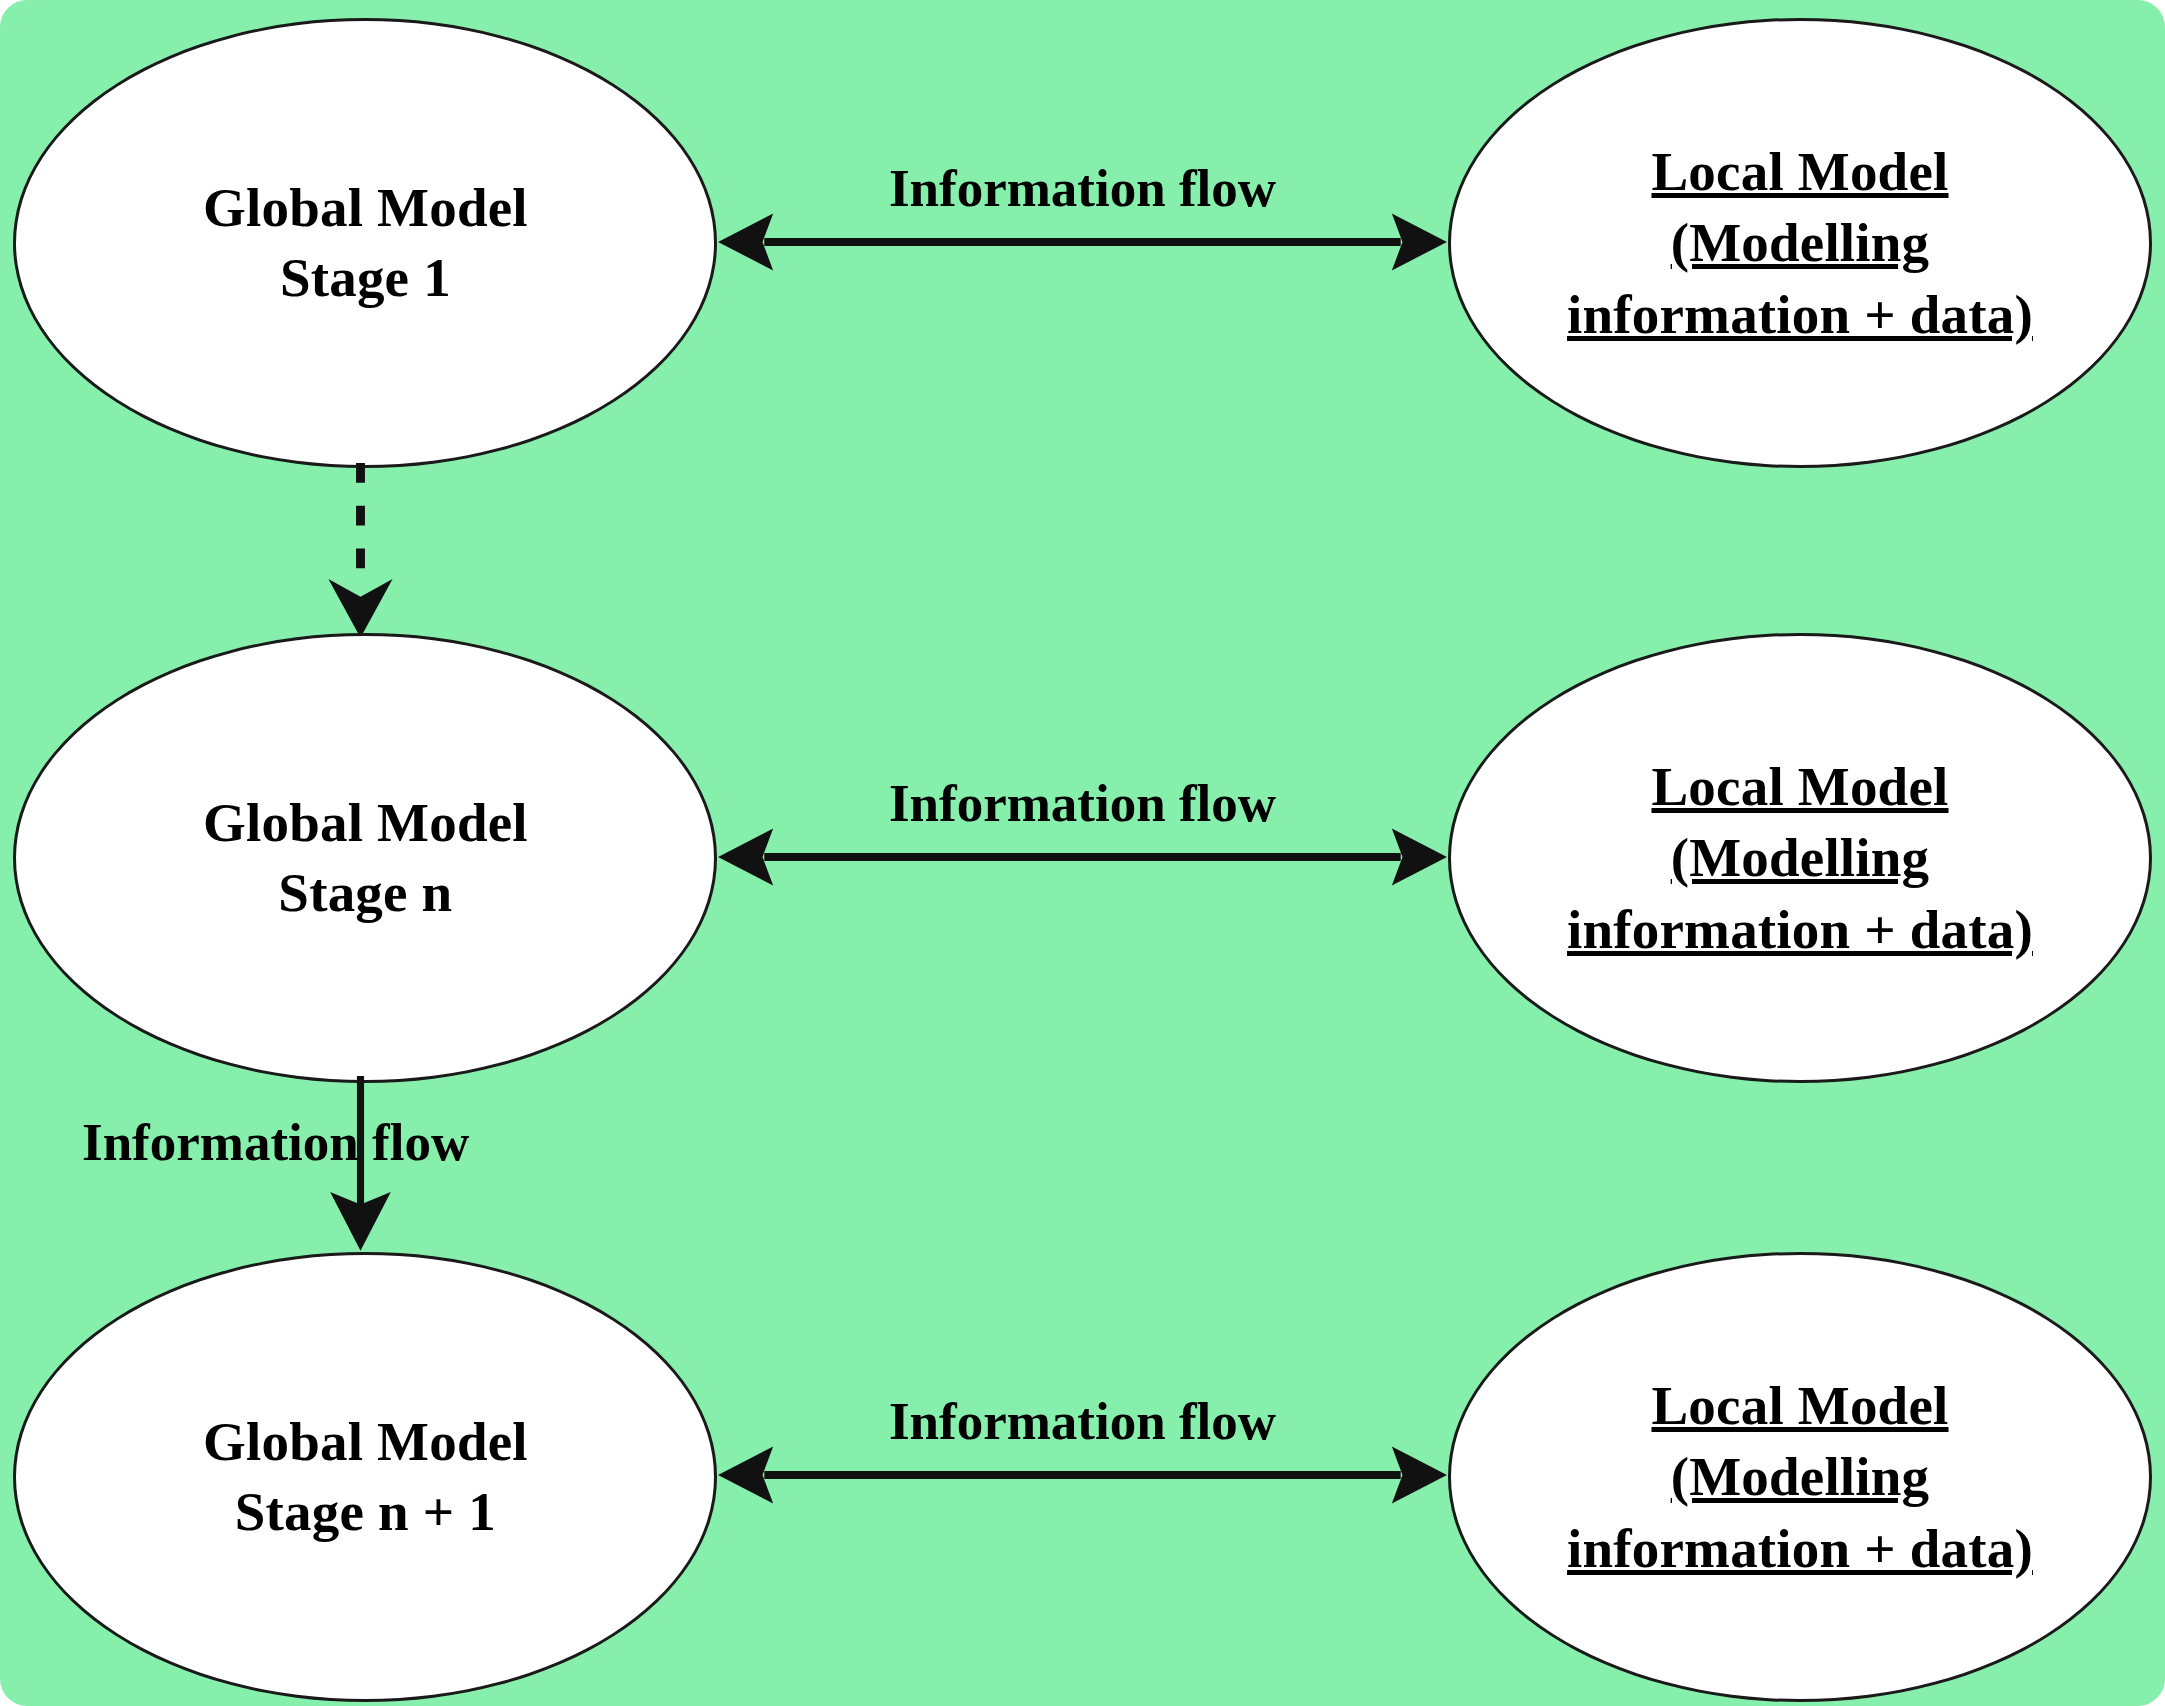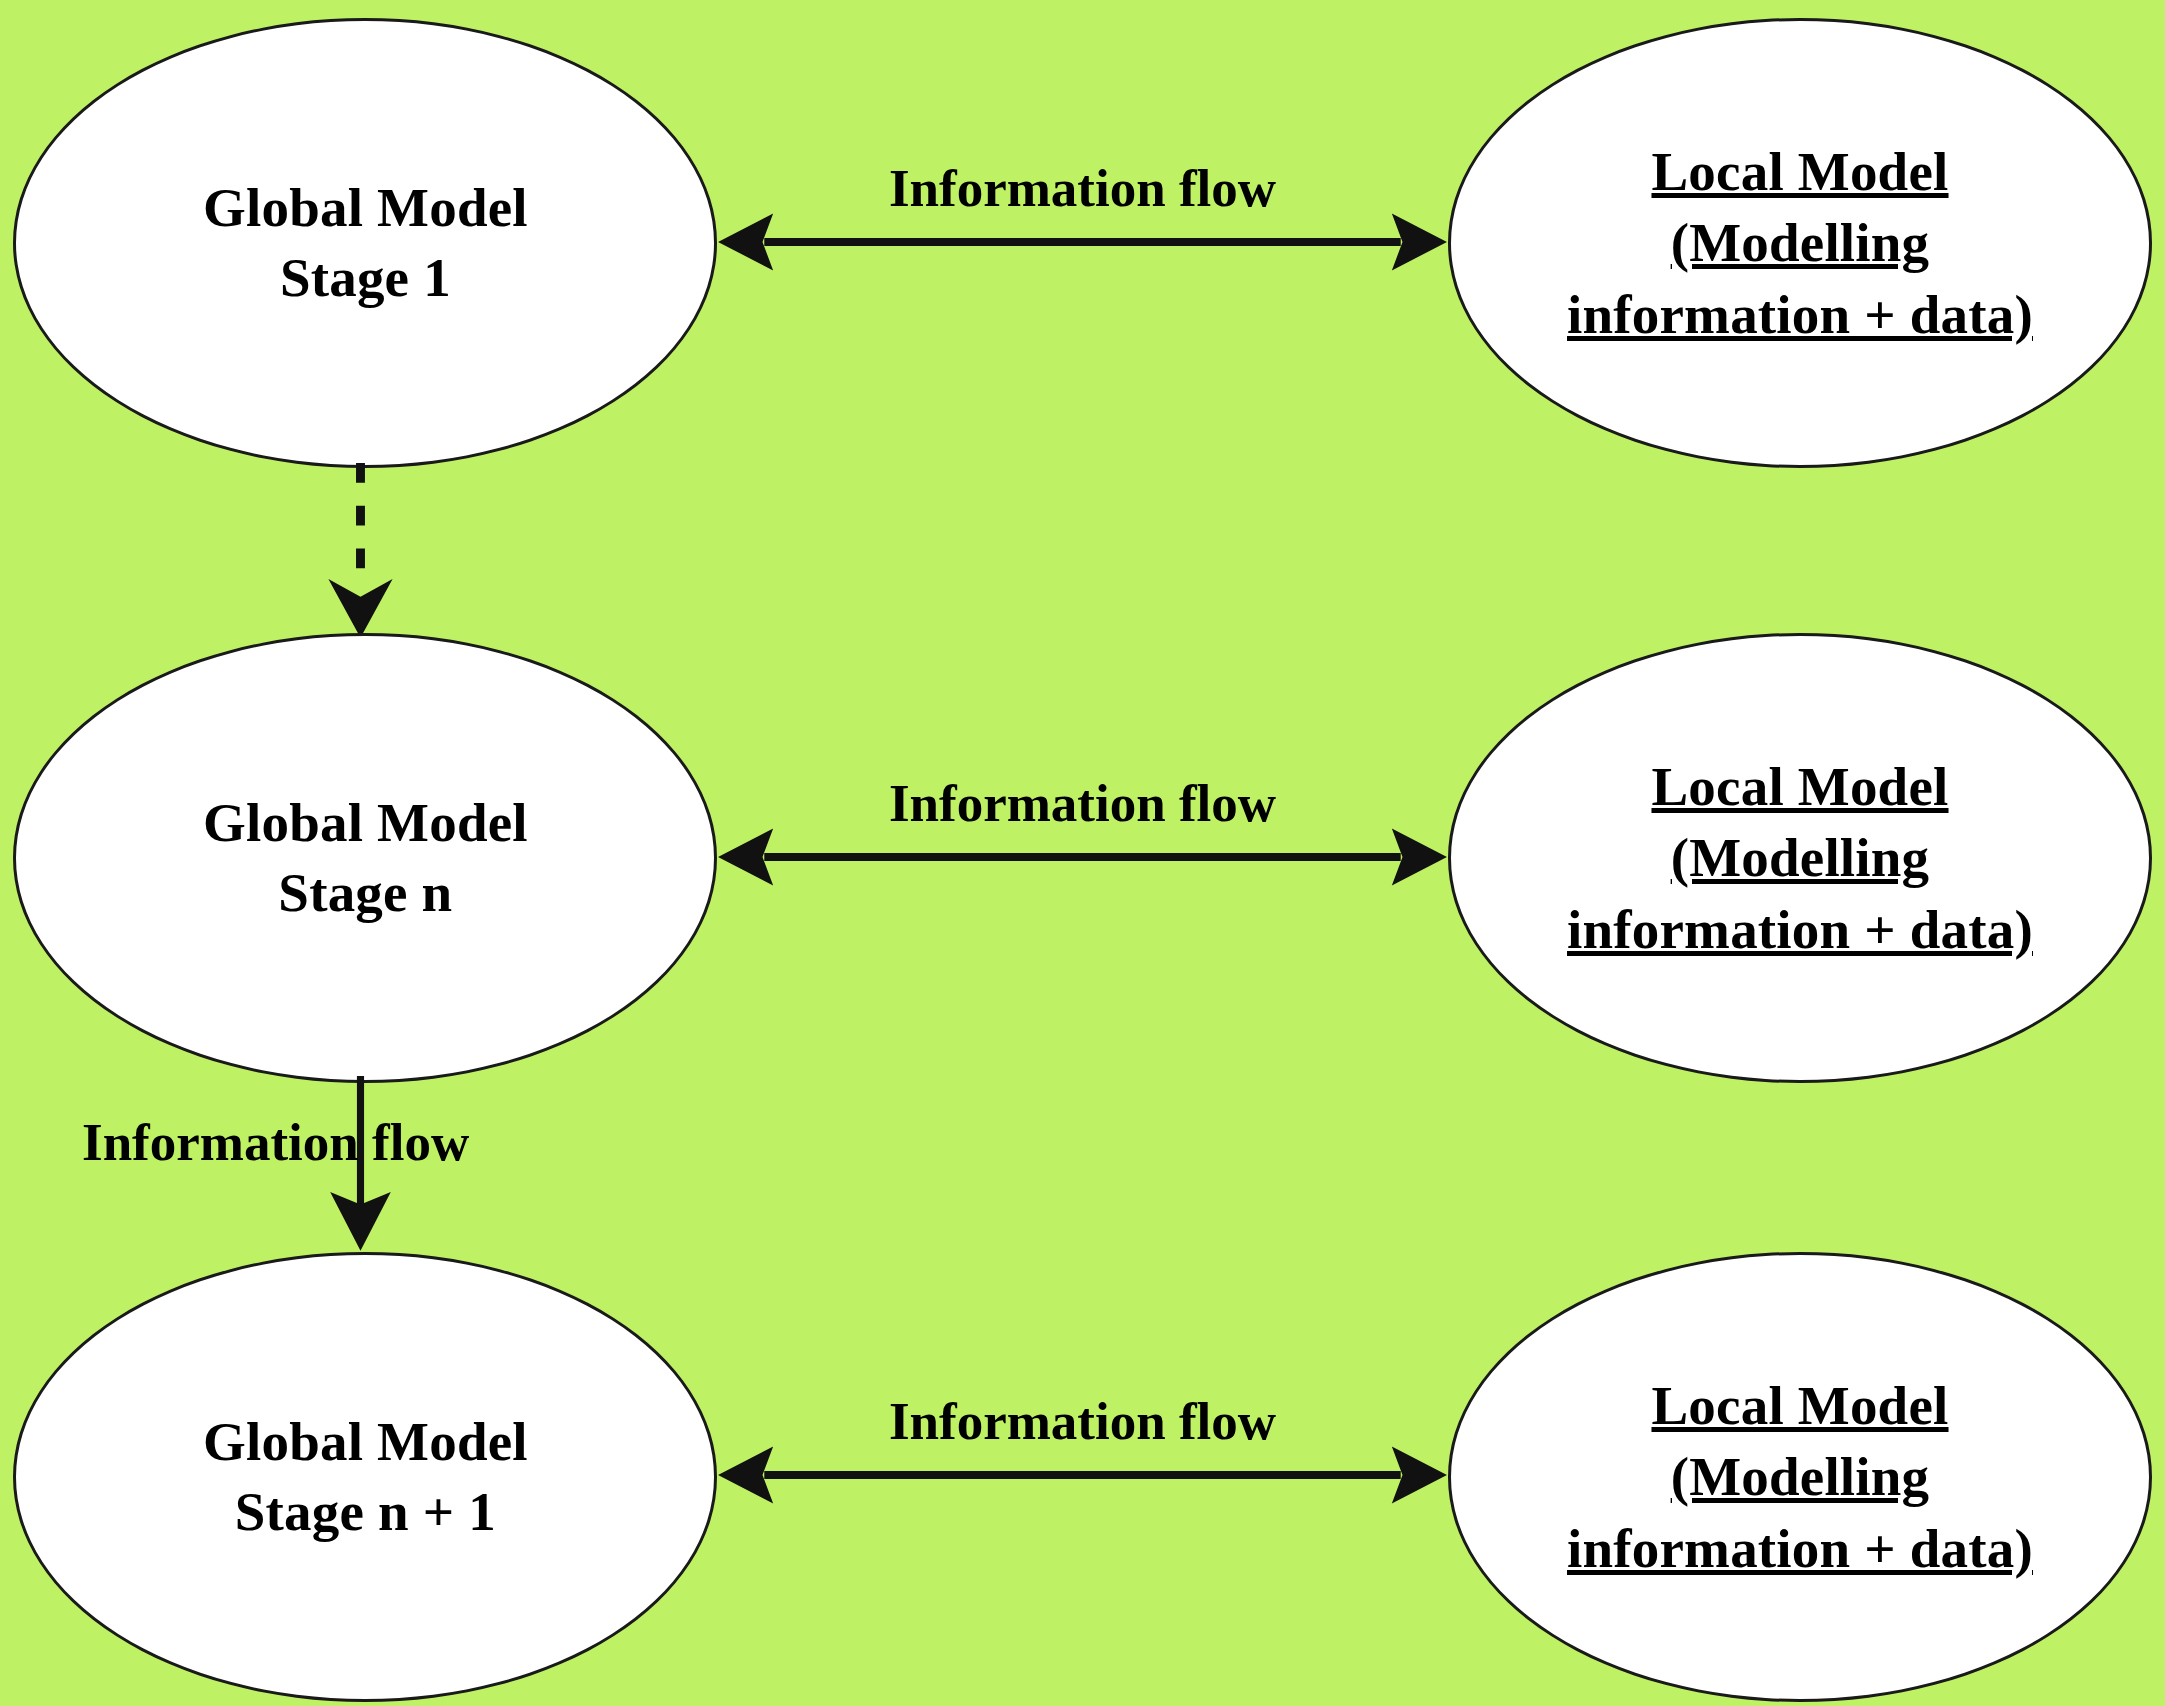--- a/index.html
+++ b/index.html
@@ -5,24 +5,25 @@
 <style>
   html, body {
     margin: 0;
     padding: 0;
     background: #ffffff;
   }
   #canvas {
     position: relative;
     width: 2165px;
     height: 1706px;
-    background: #bef264;
+    background: #86efac;
     overflow: hidden;
     font-family: "Liberation Serif", "DejaVu Serif", serif;
     color: #000000;
+    border-radius: 27px;
   }
   .node {
     position: absolute;
     box-sizing: border-box;
     border: 3.6px solid #1a1a1a;
     border-radius: 50%;
     background: #ffffff;
     display: flex;
     align-items: center;
     justify-content: center;

